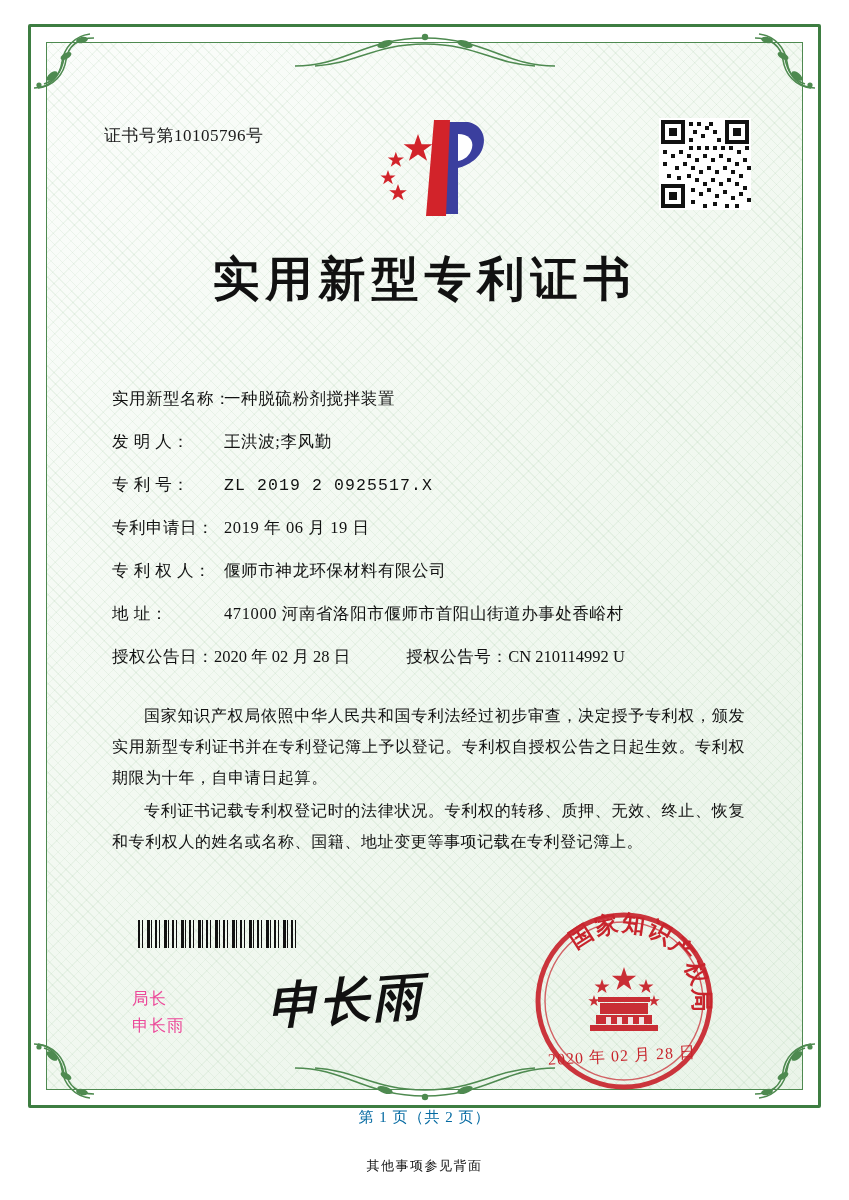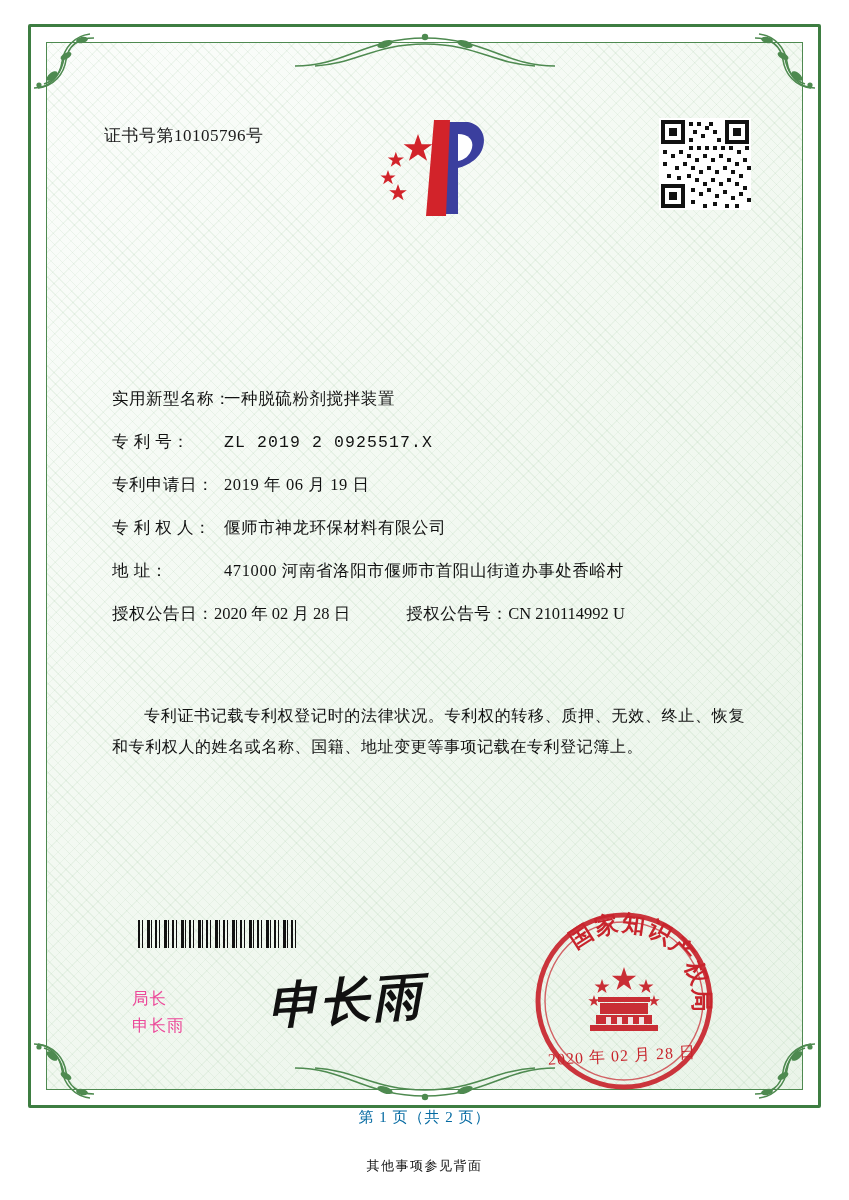--- a/index.html
+++ b/index.html
@@ -433,25 +433,30 @@
       <rect x="80" y="74" width="4" height="4"></rect>
         <rect x="88" y="80" width="4" height="4"></rect>
       <rect x="32" y="82" width="4" height="4"></rect>
         <rect x="44" y="86" width="4" height="4"></rect>
         <rect x="54" y="84" width="4" height="4"></rect>
       <rect x="66" y="86" width="4" height="4"></rect>
         <rect x="76" y="86" width="4" height="4"></rect>
     </g>
   </svg>
 
+  <div class="title">实用新型专利证书</div>
 
   <div class="fields">
     <div class="field">
       <span class="lbl">实用新型名称：</span>
       <span class="val">一种脱硫粉剂搅拌装置</span>
+    </div>
+    <div class="field">
+      <span class="lbl">发  明  人：</span>
+      <span class="val">王洪波;李风勤</span>
     </div>
     <div class="field">
       <span class="lbl">专  利  号：</span>
       <span class="val mono">ZL 2019 2 0925517.X</span>
     </div>
     <div class="field">
       <span class="lbl">专利申请日：</span>
       <span class="val">2019 年 06 月 19 日</span>
     </div>
     <div class="field">
@@ -464,20 +469,21 @@
     </div>
     <div class="row-inline">
       <span class="lbl2">授权公告日：</span>
       <span class="val">2020 年 02 月 28 日</span>
       <span class="seg2 lbl2">授权公告号：</span>
       <span class="val mono">CN 210114992 U</span>
     </div>
   </div>
 
   <div class="paras">
+    <p>国家知识产权局依照中华人民共和国专利法经过初步审查，决定授予专利权，颁发实用新型专利证书并在专利登记簿上予以登记。专利权自授权公告之日起生效。专利权期限为十年，自申请日起算。</p>
     <p>专利证书记载专利权登记时的法律状况。专利权的转移、质押、无效、终止、恢复和专利权人的姓名或名称、国籍、地址变更等事项记载在专利登记簿上。</p>
   </div>
 
   <div class="barcode"></div>
 
   <div class="sig-label">
     <div>局长</div>
     <div>申长雨</div>
   </div>
   <div class="sig-script">申长雨</div>

